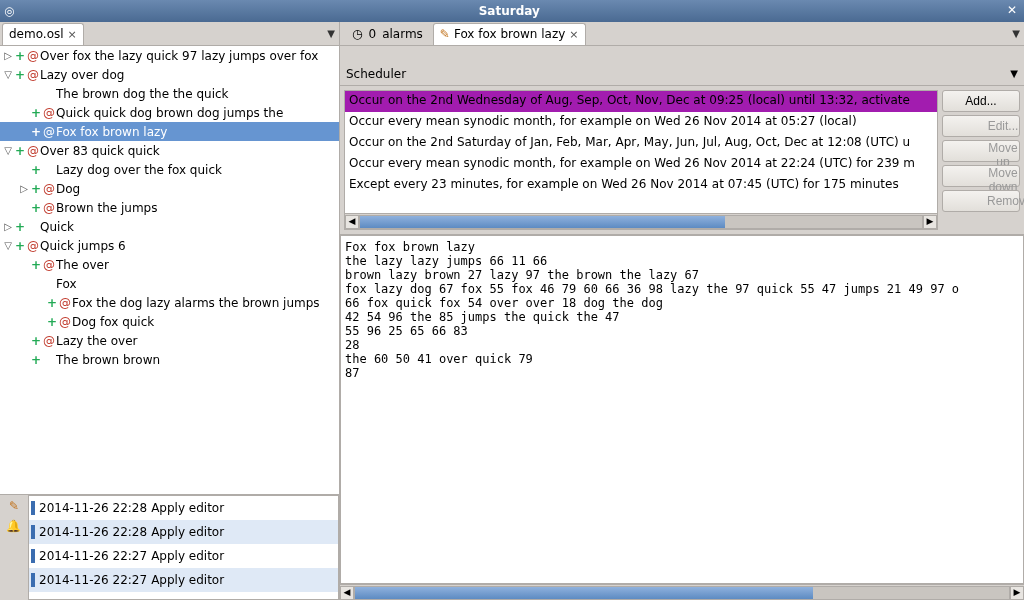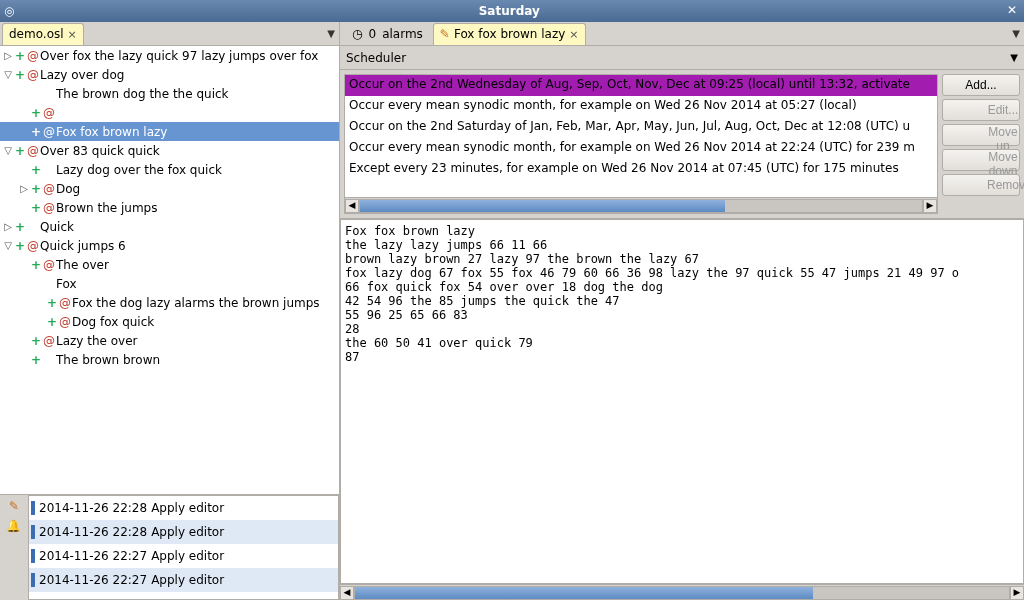--- a/index.html
+++ b/index.html
@@ -4,39 +4,39 @@
 <style>
 * { box-sizing: border-box; margin: 0; padding: 0; }
 body { font-family: "DejaVu Sans", sans-serif; font-size: 12px; color: #000; background: #d6d2ce; width: 1024px; height: 600px; overflow: hidden; }
 .titlebar { height: 22px; background: linear-gradient(#6a89b0, #4a6a92); color: #fff; display: flex; align-items: center; padding: 0 4px; font-weight: bold; }
 .titlebar .title { flex: 1; text-align: center; }
 .titlebar .close { width: 16px; height: 16px; text-align: center; cursor: pointer; }
 .main { display: flex; height: 578px; }
 .left { width: 340px; display: flex; flex-direction: column; border-right: 1px solid #b0aca8; }
 .right { flex: 1; display: flex; flex-direction: column; }
 .tabbar { height: 24px; display: flex; align-items: center; background: #d6d2ce; border-bottom: 1px solid #b0aca8; padding-left: 2px; position: relative; }
-.tab { height: 22px; display: flex; align-items: center; padding: 0 6px; background: #fef9c3; border: 1px solid #b0aca8; border-bottom: none; border-radius: 3px 3px 0 0; margin-right: 1px; gap: 4px; cursor: pointer; }
+.tab { height: 22px; display: flex; align-items: center; padding: 0 6px; background: #ffffff; border: 1px solid #b0aca8; border-bottom: none; border-radius: 3px 3px 0 0; margin-right: 1px; gap: 4px; cursor: pointer; }
 .tab-close { color: #555; font-size: 11px; cursor: pointer; }
 .tabbar .chev { margin-left: auto; margin-right: 4px; font-size: 10px; color: #333; cursor: pointer; }
 .tree { flex: 1; overflow: auto; background: #fff; }
 .tree-row { display: flex; align-items: center; height: 19px; padding-left: 2px; white-space: nowrap; cursor: pointer; }
 .tree-row.selected { background: #6695d1; color: #fff; }
 .toggle { width: 12px; text-align: center; font-size: 10px; color: #555; cursor: pointer; }
 .plus { width: 12px; text-align: center; color: #2a5; font-weight: bold; }
 .at { width: 14px; text-align: center; color: #c0392b; }
 .tree-row.selected .at, .tree-row.selected .plus { color: #fff; }
 .indent { display: inline-block; }
 .status-panel { height: 106px; display: flex; background: #d6d2ce; border-top: 1px solid #b0aca8; }
 .status-icons { width: 28px; display: flex; flex-direction: column; align-items: center; padding-top: 4px; gap: 6px; }
 .status-list { flex: 1; background: #fff; border: 1px solid #b0aca8; overflow-y: scroll; }
 .status-row { display: flex; align-items: center; height: 24px; padding-left: 2px; gap: 4px; cursor: pointer; }
 .status-row.hl { background: #dfe9f6; }
 .status-marker { width: 4px; height: 14px; background: #3b6db0; }
 .alarms { display: flex; align-items: center; padding: 0 10px; gap: 6px; }
-.scheduler-hdr { height: 24px; display: flex; align-items: center; padding: 0 6px; border-bottom: 1px solid #b0aca8; background: #d6d2ce; }
+.scheduler-hdr { height: 24px; display: flex; align-items: center; padding: 0 6px; border-bottom: 1px solid #b0aca8; background: #d6d2ce; margin-top: 16px; }
 .scheduler-hdr .chev { margin-left: auto; font-size: 10px; cursor: pointer; }
 .rules-area { display: flex; padding: 4px; gap: 4px; border-bottom: 1px solid #b0aca8; background: #d6d2ce; }
 .rules-list { flex: 1; background: #fff; border: 1px solid #b0aca8; height: 140px; overflow: hidden; position: relative; }
 .rule { height: 21px; padding: 2px 4px; white-space: nowrap; overflow: hidden; cursor: pointer; }
 .rule.sel { background: #a21caf; }
 .btn-col { width: 78px; display: flex; flex-direction: column; gap: 3px; }
 .btn { height: 22px; background: linear-gradient(#f4f2ef,#e2dfda); border: 1px solid #b0aca8; border-radius: 3px; font-size: 12px; cursor: pointer; }
 .btn:disabled { color: #999; padding-left: 44px; }
 .editor { flex: 1; background: #fff; border: 1px solid #b0aca8; margin: 0; padding: 4px; font-family: "DejaVu Sans Mono", monospace; font-size: 12px; white-space: pre; overflow: auto; }
 .hscroll { height: 16px; background: #d6d2ce; border-top: 1px solid #b0aca8; display: flex; align-items: center; position: relative; }
@@ -86,20 +86,21 @@
           <span class="toggle"></span>
           <span class="plus"></span>
           <span class="at"></span>
           <span>The brown dog the the quick</span>
         </div>
         <div class="tree-row">
           <span class="indent" style="width: 16px;"></span>
           <span class="toggle"></span>
           <span class="plus">+</span>
           <span class="at">@</span>
+          <span>Quick quick dog brown dog jumps the</span>
         </div>
         <div class="tree-row selected">
           <span class="indent" style="width: 16px;"></span>
           <span class="toggle"></span>
           <span class="plus">+</span>
           <span class="at">@</span>
           <span>Fox fox brown lazy</span>
         </div>
         <div class="tree-row">
           <span class="indent" style="width: 0px;"></span>

